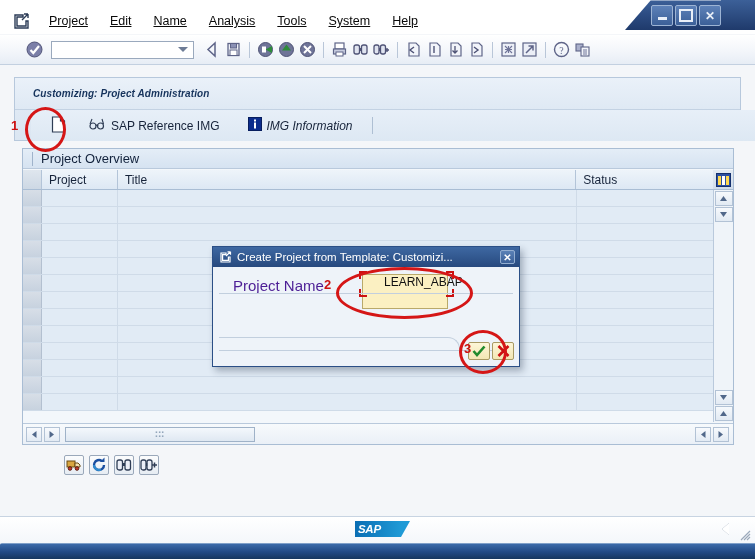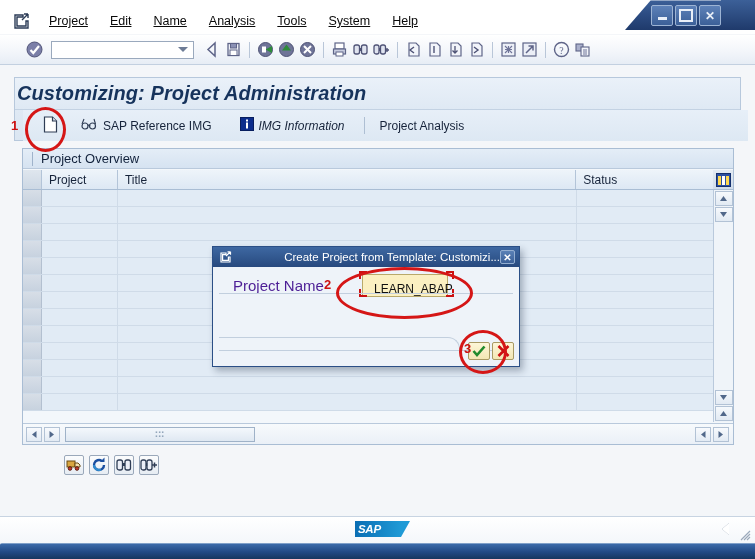--- a/index.html
+++ b/index.html
@@ -77,25 +77,25 @@
   
   .screen{
     position:absolute;left:14px;top:77px;width:727px;height:64px;
     background:linear-gradient(180deg,#e3ecf6 0%,#dbe6f2 100%);
     border:1px solid #b7c8dc;box-sizing:border-box;
   }
   .screen-title{
     position:absolute;left:0;top:0;width:100%;height:32px;
     background:linear-gradient(180deg,#eaf1f9 0%,#dfe9f4 100%);
     border-bottom:1px solid #c3d2e3;
-    display:flex;align-items:center;padding-left:2px;box-sizing:border-box;
-    font-size:20px;font-style:italic;font-weight:bold;color:#16335c;letter-spacing:.1px;
+    display:flex;align-items:center;padding-left:18px;box-sizing:border-box;
+    font-size:10px;font-style:italic;font-weight:bold;color:#16335c;letter-spacing:.1px;
   }
   .apptoolbar{
-    position:absolute;left:8px;top:32px;width:100%;height:31px;
+    position:absolute;left:16px;top:32px;width:100%;height:31px;
     display:flex;align-items:center;padding-left:18px;box-sizing:border-box;
     background:linear-gradient(180deg,#e7eff8 0%,#dde8f3 100%);
   }
   .at-btn{display:flex;align-items:center;gap:5px;padding:2px 7px;margin-right:4px;
           font-size:12px;color:#16233a;cursor:default;white-space:nowrap;}
   .at-sep{width:1px;height:17px;background:#aebfd3;margin:0 8px;}
 
   
   .tablepanel{
     position:absolute;left:22px;top:148px;width:712px;height:297px;
@@ -194,34 +194,34 @@
     position:absolute;left:212px;top:246px;width:308px;height:121px;
     background:#eef3f9;border:1px solid #2b4f86;box-sizing:border-box;
     box-shadow:3px 4px 7px rgba(20,35,60,.32);
   }
   .m-title{
     height:20px;background:linear-gradient(180deg,#3e68a2 0%,#27497e 100%);
     display:flex;align-items:center;padding:0 4px 0 6px;box-sizing:border-box;
     color:#fff;font-size:11.5px;
   }
   .m-title-ico{width:13px;height:12px;margin-right:5px;flex:0 0 auto;}
-  .m-title-text{flex:1;white-space:nowrap;overflow:hidden;text-align:right;}
+  .m-title-text{flex:1;white-space:nowrap;overflow:hidden;}
   .m-close{
     width:15px;height:14px;background:linear-gradient(180deg,#5a81b6 0%,#3b6098 100%);
     border:1px solid #93aed1;border-radius:2px;color:#fff;font-size:10px;font-weight:bold;
     display:flex;align-items:center;justify-content:center;box-sizing:border-box;flex:0 0 auto;
   }
   .m-body{position:absolute;left:0;top:20px;right:0;bottom:32px;background:#eef3f9;}
   .m-rowline{position:absolute;left:6px;right:6px;top:26px;height:1px;background:#c2cfde;}
   .m-label{position:absolute;left:20px;top:10px;font-size:15px;color:#4c1d95;}
   .m-step2{position:absolute;left:111px;top:10px;font-size:13px;color:#cc1111;font-weight:bold;}
   .m-input{
-    position:absolute;left:149px;top:7px;width:86px;height:23px;
+    position:absolute;left:149px;top:7px;width:86px;height:35px;
     background:#fbf0c2;border:1px solid #b9a96a;box-sizing:border-box;
-    font-size:12px;color:#101010;display:flex;align-items:flex-end;padding-left:11px;
+    font-size:12px;color:#101010;display:flex;align-items:flex-start;padding-left:21px;
   }
   .m-caret{width:1px;height:12px;background:#222;margin-left:1px;}
   .brk{position:absolute;width:6px;height:6px;border:2px solid #cc1111;}
   .brk.tl{left:146px;top:4px;border-right:none;border-bottom:none;}
   .brk.tr{left:233px;top:4px;border-left:none;border-bottom:none;}
   .brk.bl{left:146px;top:22px;border-right:none;border-top:none;}
   .brk.br{left:233px;top:22px;border-left:none;border-top:none;}
   .m-foot{
     position:absolute;left:0;right:0;bottom:0;height:32px;background:#eef3f9;
   }
@@ -437,23 +437,20 @@
             <rect x="0.5" y="0.5" width="13" height="13" fill="#0b2c8c" stroke="#071d5e"></rect>
             <rect x="6" y="2.5" width="2" height="2" fill="#ffffff"></rect>
             <rect x="6" y="5.5" width="2" height="6" fill="#ffffff"></rect>
           </svg>
         </span>
         <span>IMG Information</span>
       </div>
 
       <span class="at-sep"></span>
 
-      <div class="at-btn">
-        <span>Project Analysis</span>
-      </div>
     </div>
   </div>
 
   <div class="tablepanel">
     <div class="tp-head">
       <span class="tp-head-tick"></span>
       <span>Project Overview</span>
     </div>
 
     <div class="grid">

